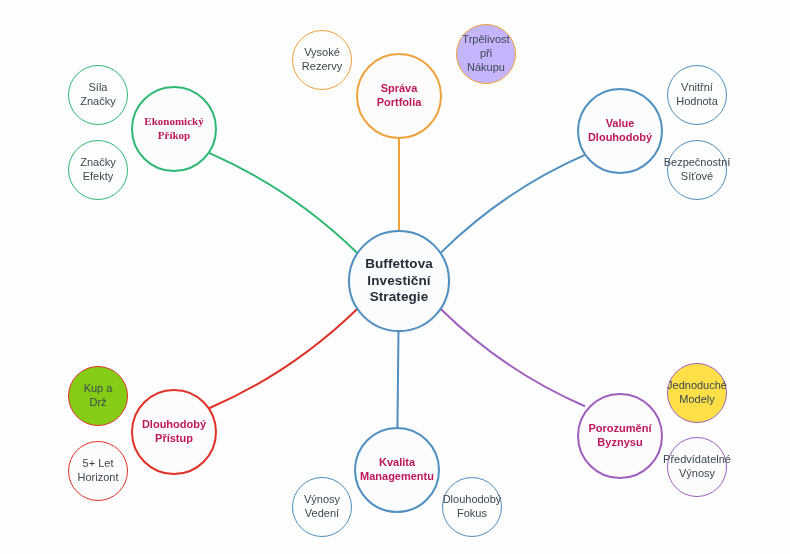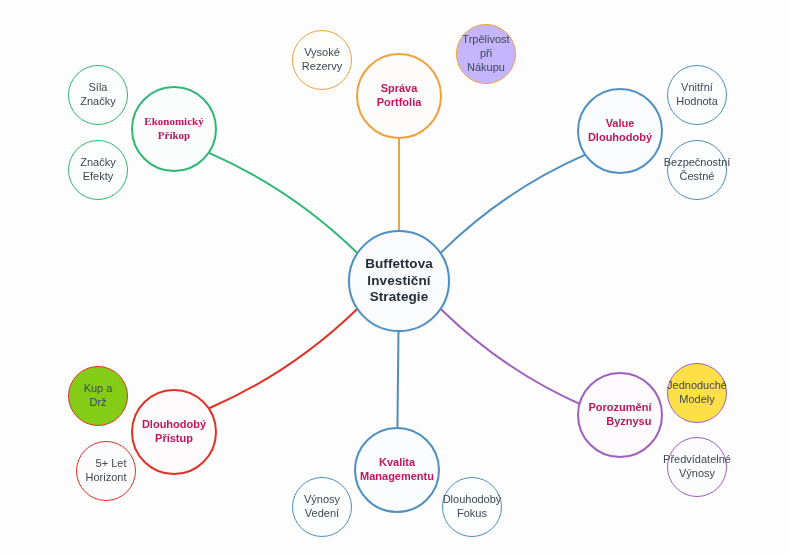--- a/index.html
+++ b/index.html
@@ -95,21 +95,21 @@
       <div class="node node-leaf" style="left: 442px; top: 24px; width: 60px; height: 60px; border-color: rgb(237, 162, 60); background: #c4b5fd; margin-left: 14px;">
         <span class="node-label">Trpělivost
 při Nákupu</span>
       </div>
       <div class="node node-leaf" style="left: 667px; top: 65px; width: 60px; height: 60px; border-color: rgb(79, 143, 192); background: rgb(252, 253, 253);">
         <span class="node-label">Vnitřní
 Hodnota</span>
       </div>
       <div class="node node-leaf" style="left: 667px; top: 140px; width: 60px; height: 60px; border-color: rgb(79, 143, 192); background: rgb(252, 253, 253);">
         <span class="node-label">Bezpečnostní
-Čestné</span>
+Síťové</span>
       </div>
       <div class="node node-leaf" style="left: 667px; top: 363px; width: 60px; height: 60px; border-color: rgb(160, 95, 189); background: #fde047;">
         <span class="node-label">Jednoduché
 Modely</span>
       </div>
       <div class="node node-leaf" style="left: 667px; top: 437px; width: 60px; height: 60px; border-color: rgb(160, 95, 189); background: rgb(253, 252, 253);">
         <span class="node-label">Předvídatelné
 Výnosy</span>
       </div>
       <div class="node node-leaf" style="left: 292px; top: 477px; width: 60px; height: 60px; border-color: rgb(79, 143, 192); background: rgb(252, 253, 253);">
@@ -117,37 +117,37 @@
 Vedení</span>
       </div>
       <div class="node node-leaf" style="left: 442px; top: 477px; width: 60px; height: 60px; border-color: rgb(79, 143, 192); background: rgb(252, 253, 253);">
         <span class="node-label">Dlouhodobý
 Fokus</span>
       </div>
       <div class="node node-leaf" style="left: 68px; top: 366px; width: 60px; height: 60px; border-color: rgb(224, 49, 39); background: #84cc16;">
         <span class="node-label">Kup a
 Drž</span>
       </div>
-      <div class="node node-leaf" style="left: 76px; top: 441px; width: 60px; height: 60px; border-color: rgb(224, 49, 39); background: rgb(253, 252, 252); text-align: right;">
+      <div class="node node-leaf" style="left: 68px; top: 441px; width: 60px; height: 60px; border-color: rgb(224, 49, 39); background: rgb(253, 252, 252);">
         <span class="node-label">5+ Let
 Horizont</span>
       </div>
       <div class="node node-branch" style="left: 131px; top: 86px; width: 86px; height: 86px; border-color: rgb(46, 184, 114); background: rgb(251, 253, 252); font-family: Liberation Serif, serif;">
         <span class="node-label">Ekonomický
 Příkop</span>
       </div>
       <div class="node node-branch" style="left: 356px; top: 53px; width: 86px; height: 86px; border-color: rgb(237, 162, 60); background: rgb(253, 252, 250);">
         <span class="node-label">Správa
 Portfolia</span>
       </div>
       <div class="node node-branch" style="left: 577px; top: 88px; width: 86px; height: 86px; border-color: rgb(79, 143, 192); background: rgb(250, 252, 253);">
         <span class="node-label">Value
 Dlouhodobý</span>
       </div>
-      <div class="node node-branch" style="left: 577px; top: 372px; width: 86px; height: 86px; border-color: rgb(160, 95, 189); background: rgb(253, 251, 253); text-align: right;">
+      <div class="node node-branch" style="left: 577px; top: 393px; width: 86px; height: 86px; border-color: rgb(160, 95, 189); background: rgb(253, 251, 253);">
         <span class="node-label">Porozumění
 Byznysu</span>
       </div>
       <div class="node node-branch" style="left: 354px; top: 427px; width: 86px; height: 86px; border-color: rgb(79, 143, 192); background: rgb(250, 252, 253);">
         <span class="node-label">Kvalita
 Managementu</span>
       </div>
       <div class="node node-branch" style="left: 131px; top: 389px; width: 86px; height: 86px; border-color: rgb(224, 49, 39); background: rgb(253, 251, 251);">
         <span class="node-label">Dlouhodobý
 Přístup</span>

